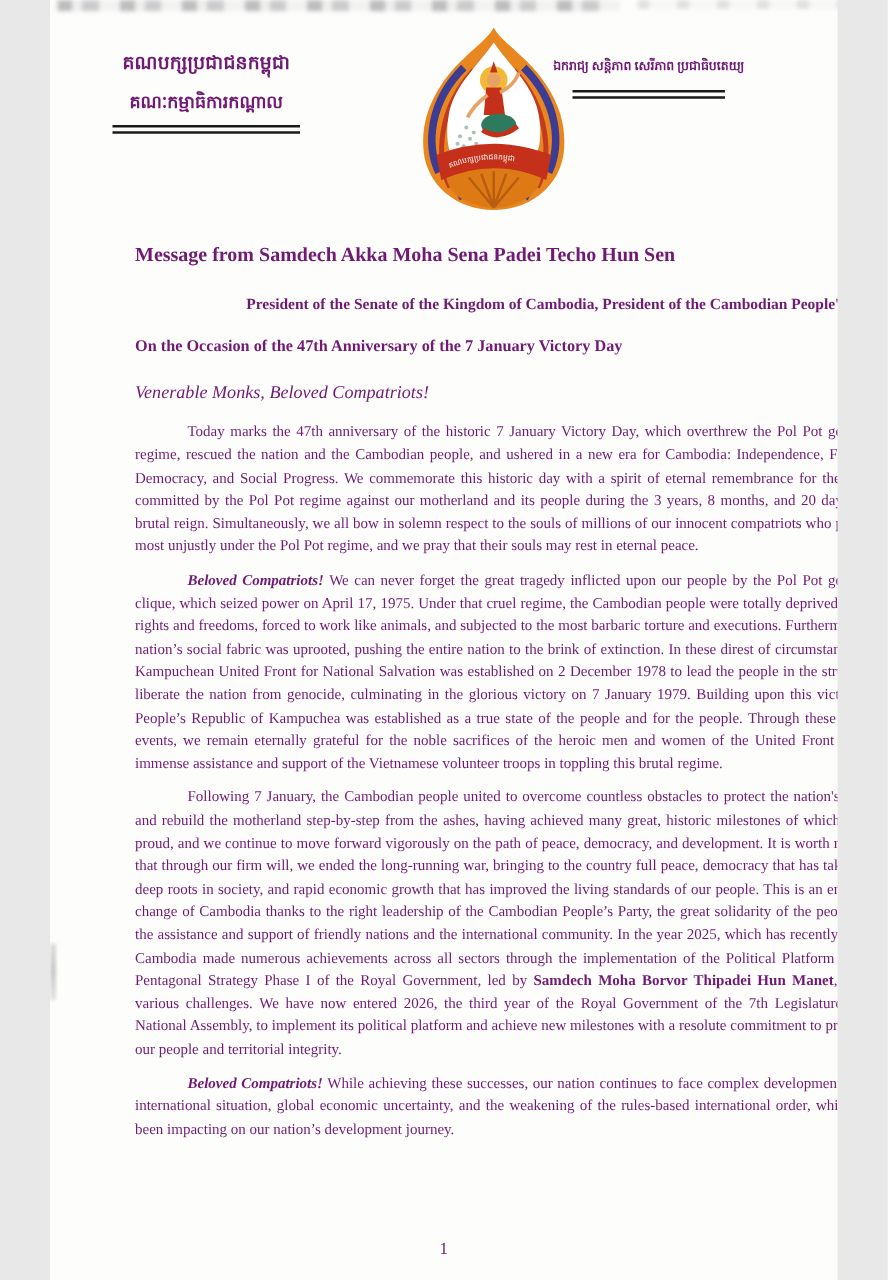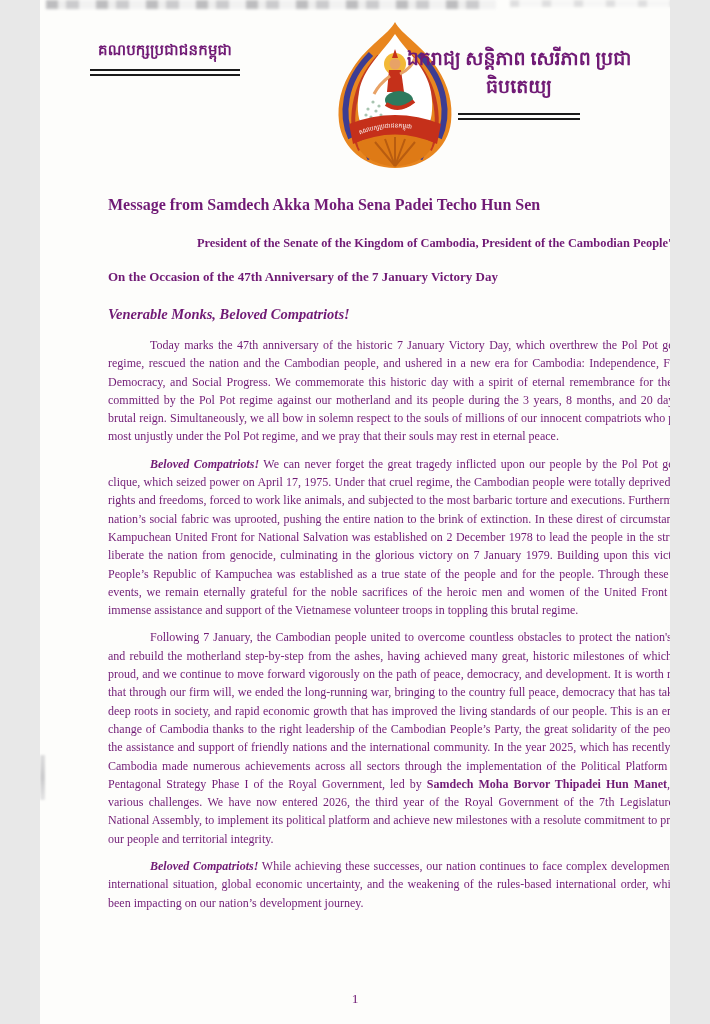--- a/index.html
+++ b/index.html
@@ -24,47 +24,48 @@
     filter:blur(1.2px);
     background:linear-gradient(#b9b9bd,#8f8f95,#c9c9cd);
   }
   
   .header-left{position:absolute;left:26px;top:40px;width:198px;text-align:center;font-weight:bold;}
   .header-left .l1{font-size:15px;letter-spacing:.2px;}
   .header-left .l2{font-size:14px;margin-top:10px;}
   .rule{margin:7px auto 0;height:3px;border-top:2.5px solid #1a1a1a;border-bottom:2px solid #1a1a1a;}
   .header-left .rule{width:150px;}
   .header-right{position:absolute;right:6px;top:46px;width:290px;text-align:center;font-weight:bold;}
-  .header-right .l1{font-size:19px;}
+  .header-right .l1{font-size:10px;}
   .header-right .l2{font-size:13.5px;margin-top:7px;}
   .header-right .rule{width:122px;margin-top:11px;}
   .emblem{position:absolute;left:289px;top:20px;}
   
   .content{position:absolute;left:68px;top:196px;width:601px;}
   .t1{font-weight:bold;font-size:16px;margin:0;}
   .t2{text-align:right;font-weight:bold;font-size:12.4px;margin:22px 0 0 0;}
   .t3{text-align:left;font-weight:bold;font-size:13px;margin:18px 0 0 0;}
-  .salutation{font-weight:bold;font-style:italic;font-size:14.5px;margin:21px 0 0 0;}
+  .salutation{font-weight:normal;font-style:italic;font-size:14.5px;margin:21px 0 0 0;}
   .para{margin:9px 0 0 0;font-size:12px;line-height:18.3px;text-align:justify;text-indent:42px;}
   .para:first-of-type{margin-top:13px;}
   .b{font-weight:bold;}
   .i{font-style:italic;}
   .page-number{position:absolute;left:0;right:0;top:991px;text-align:center;font-size:13.5px;}
 </style>
 </head>
 <body>
 
 <div class="page">
 
   <div class="scan-top"></div>
   <div class="scan-top2"></div>
   <div class="scan-left"></div>
 
   <div class="header-left">
     <div class="l1">គណបក្សប្រជាជនកម្ពុជា</div>
+    <div class="l2">គណៈកម្មាធិការកណ្តាល</div>
     <div class="rule"></div>
   </div>
 
   <div class="emblem">
     <svg width="132" height="152" viewBox="0 0 132 152">
 
       <path d="M66 2 C60 14 38 26 24 48 C12 66 8 84 10 102 C13 128 36 148 66 148 C96 148 119 128 122 102 C124 84 120 66 108 48 C94 26 72 14 66 2 Z" fill="#E8861F"></path>
 
       <path d="M22 118 C12 96 14 62 42 34" stroke-width="6" fill="none" stroke="#3C3C92"></path>
       <path d="M31 130 C19 106 22 66 50 36" stroke-width="4" fill="none" stroke="#C23A20"></path>

